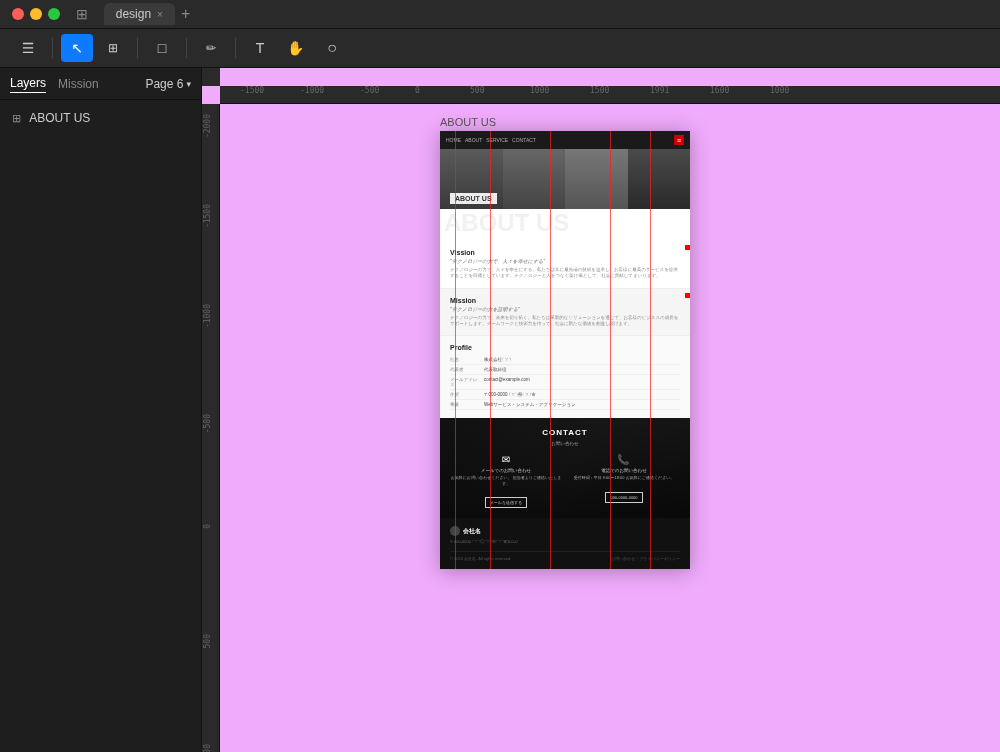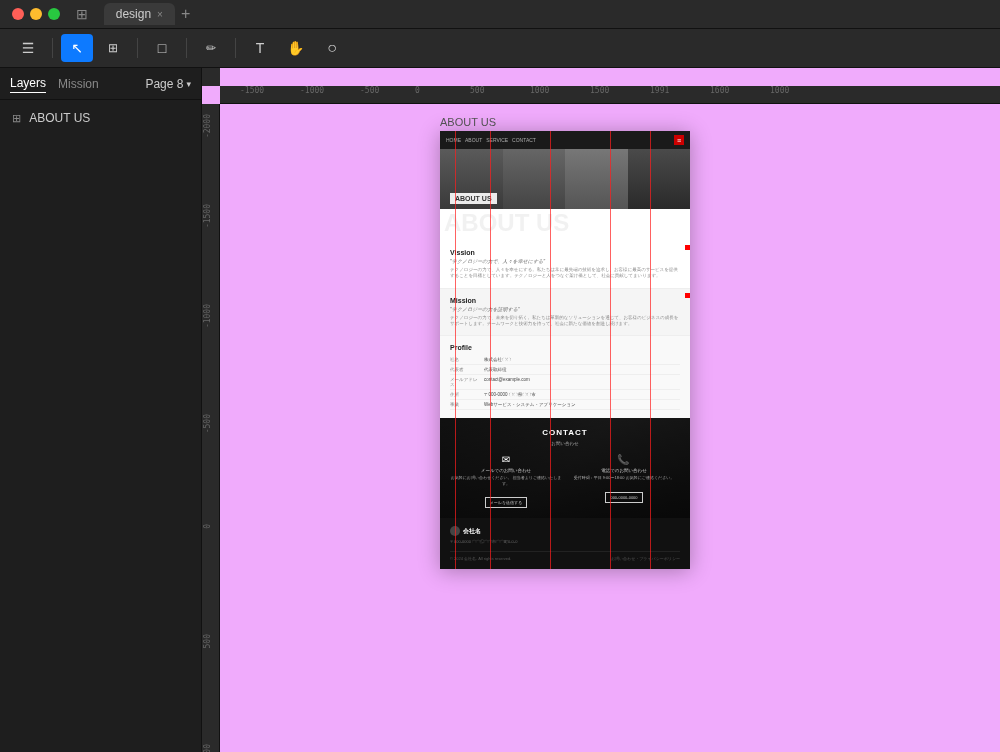--- a/index.html
+++ b/index.html
@@ -441,21 +441,21 @@
   </button>
 </div>
 
 <div class="main-layout">
 
   <div class="sidebar">
     <div class="sidebar-tabs">
       <span class="sidebar-tab active">Layers</span>
       <span class="sidebar-tab">Mission</span>
       <div class="page-selector">
-        <span>Page 8</span>
+        <span>Page 6</span>
         <span style="font-size:9px;">▾</span>
       </div>
     </div>
     <div class="sidebar-content">
       <div class="layer-item">
         <span class="layer-icon">⊞</span>
         <span>ABOUT US</span>
       </div>
     </div>
   </div>

